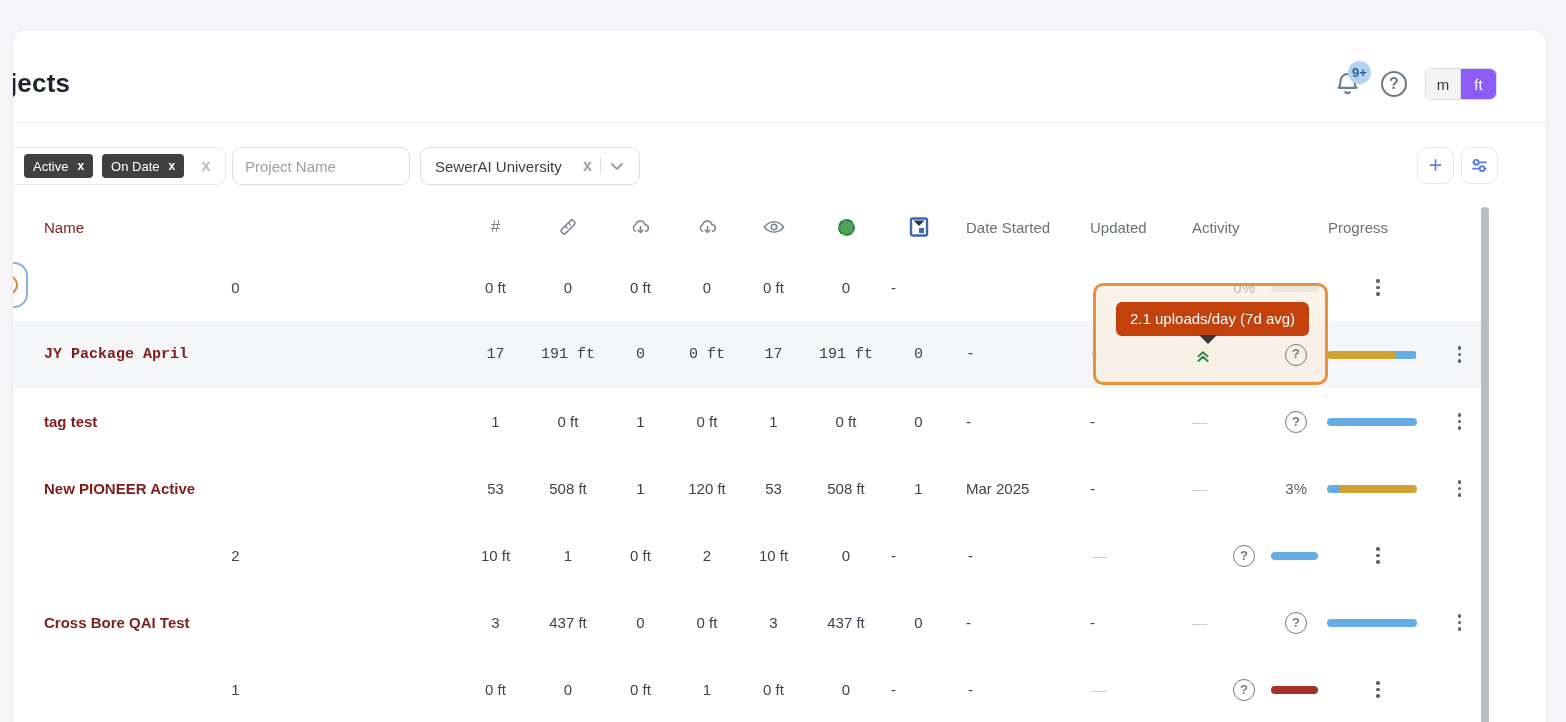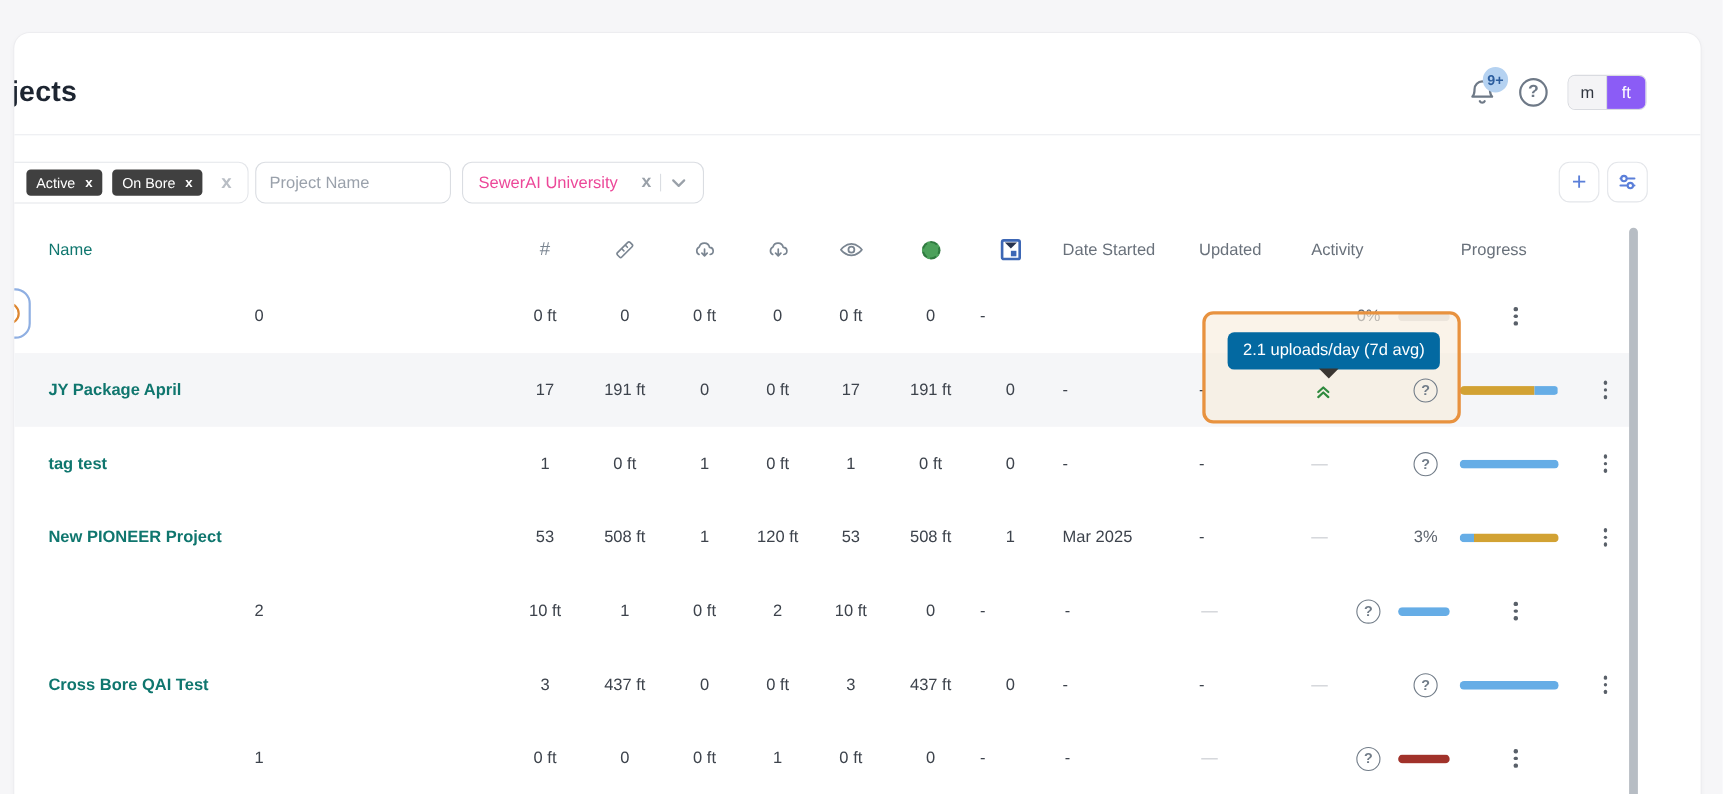--- a/index.html
+++ b/index.html
@@ -30,38 +30,38 @@
                display:flex; align-items:center; gap:9px; padding:0 14px 0 40px; background:#fff; }
   .chip { background:#404040; color:#fff; border-radius:4px; font-size:13px; height:24px;
           display:flex; align-items:center; gap:9px; padding:0 9px; }
   .chip .x { font-weight:700; font-size:12px; cursor:pointer; }
   .chips-clear { color:#b9bec5; font-size:17px; font-weight:700; margin-left:8px; cursor:pointer; }
   .name-input { position:absolute; left:219px; top:117px; width:178px; height:38px; border:1px solid #dadde2;
                 border-radius:9px; padding:0 12px; font-size:15px; color:#7f1d1d; font-family:"Liberation Sans",sans-serif; }
   .name-input::placeholder { color:#9aa1ab; }
   .org-select { position:absolute; left:407px; top:117px; width:220px; height:38px; border:1px solid #dadde2;
                 border-radius:9px; display:flex; align-items:center; padding:0 12px 0 14px; background:#fff; cursor:pointer; }
-  .org-select .val { font-size:15px; color:#ec4899; flex:1; }
+  .org-select .val { font-size:15px; color:#404040; flex:1; }
   .org-select .clr { color:#9aa1a9; font-size:16px; font-weight:700; padding:0 8px; }
   .org-select .sep { width:1px; height:16px; background:#dadde2; }
   .icon-btn { position:absolute; top:117px; width:37px; height:37px; border:1px solid #e4e6ea; border-radius:10px;
               background:#fff; display:flex; align-items:center; justify-content:center; cursor:pointer; }
   .btn-add { left:1404px; color:#5b7fd9; font-size:23px; font-weight:400; line-height:1; }
   .btn-cols { left:1448px; }
 
   
   .thead, .trow { display:grid; width:1468px;
      grid-template-columns:445px 75px 70px 75px 58px 75px 70px 75px 122px 100px 88px 52px 102px 61px;
      align-items:center; }
   .thead { position:absolute; left:0; top:170px; height:54px; color:#69717b; font-size:15px; }
   .rows { position:absolute; left:0; top:224px; }
   .trow { height:67px; font-size:15px; color:#3d434c; position:relative; }
-  .trow.hl { background:#f5f6f8; }
+  .trow.hl { background:#f5f6f8;font-family:Liberation Mono, monospace; }
   .cell { display:flex; align-items:center; justify-content:center; }
-  .cell.name { justify-content:flex-start; padding-left:31px; font-weight:700; color:#0f766e; }
+  .cell.name { justify-content:flex-start; padding-left:31px; font-weight:700; color:#7f1d1d; }
   .cell.left { justify-content:flex-start; padding-left:10px; }
   .cell.left2 { justify-content:flex-start; padding-left:12px; }
   .cell.left3 { justify-content:flex-start; padding-left:14px; }
   .cell.pct { justify-content:flex-end; padding-right:11px; color:#5b626c; }
   .dash-light { color:#c9ccd1; }
   .help-circle { width:22px; height:22px; border-radius:50%; border:1.6px solid #717c88; color:#717c88;
                  font-size:13px; font-weight:700; display:flex; align-items:center; justify-content:center; }
   .bar { width:90px; height:8px; border-radius:4px; overflow:hidden; display:flex; margin-left:5px; background:transparent; }
   .seg { height:100%; }
   .kebab { display:flex; flex-direction:column; gap:3px; margin-left:18px; cursor:pointer; }
@@ -70,21 +70,21 @@
   .hash { font-size:17px; color:#7a8591; font-weight:400; }
   .green-dot { width:17px; height:17px; border-radius:50%; background:#4ca15b; border:2px dashed #2f7a3f; }
 
   
   .scrollbar { position:absolute; left:1468px; top:177px; width:8px; height:563px; background:#b7bdc4; border-radius:4px; }
 
   
   .spotlight { position:absolute; left:1080px; top:253px; width:235px; height:102px;
                border:3px solid #e8923f; border-radius:10px; background:rgba(247,236,220,0.62); z-index:5; }
   .tooltip { position:absolute; left:1103px; top:272px; height:34px; line-height:34px; padding:0 14px;
-             background:#0369a1; color:#fff; border-radius:6px; font-size:15px; z-index:6; white-space:nowrap; }
+             background:#c2410c; color:#fff; border-radius:6px; font-size:15px; z-index:6; white-space:nowrap; }
   .tooltip-caret { position:absolute; left:1186px; top:305px; width:0; height:0; z-index:6;
                    border-left:9px solid transparent; border-right:9px solid transparent; border-top:9px solid #3a3632; }
   .chevrons-up { position:relative; z-index:6; }
 
   
   .edge-badge { position:absolute; left:-33px; top:232px; width:48px; height:46px; background:#fff;
                 border:2px solid #8fafe2; border-radius:14px; z-index:2; }
   .edge-badge .ring { position:absolute; left:16px; top:11px; width:20px; height:20px;
                       border:2.5px solid #dd8630; border-radius:50%; }
 </style>
@@ -111,21 +111,21 @@
     </div>
   </div>
   <div class="top-divider"></div>
 
   <div class="chips-box">
     <div class="chip">
       <span>Active</span>
       <span class="x">x</span>
     </div>
     <div class="chip">
-      <span>On Bore</span>
+      <span>On Date</span>
       <span class="x">x</span>
     </div>
     <span class="chips-clear">x</span>
   </div>
 
   <input class="name-input" type="text" placeholder="Project Name" style="">
 
   <div class="org-select">
     <span class="val">SewerAI University</span>
     <span class="clr">x</span>
@@ -284,21 +284,21 @@
       <div class="cell">
           <div class="kebab">
             <i></i>
             <i></i>
             <i></i>
           </div>
         </div>
     </div>
 
     <div class="trow">
-      <div class="cell name">New PIONEER Project</div>
+      <div class="cell name">New PIONEER Active</div>
       <div class="cell">53</div>
       <div class="cell">508 ft</div>
       <div class="cell">1</div>
       <div class="cell">120 ft</div>
       <div class="cell">53</div>
       <div class="cell">508 ft</div>
       <div class="cell">1</div>
       <div class="cell left">Mar 2025</div>
       <div class="cell left2">-</div>
       <div class="cell left3 dash-light">—</div>

